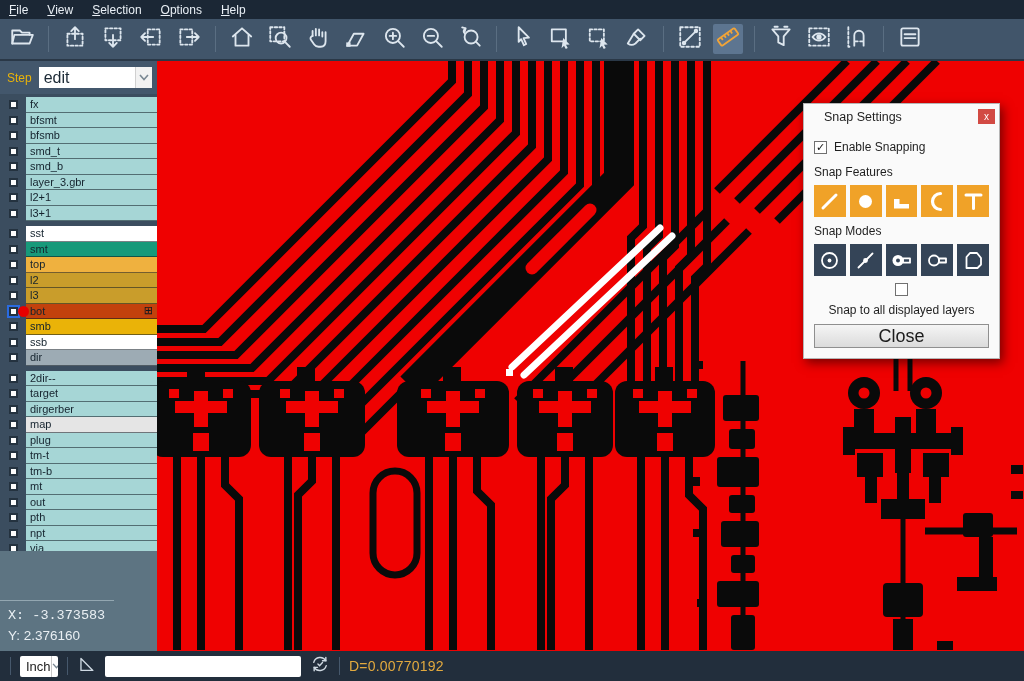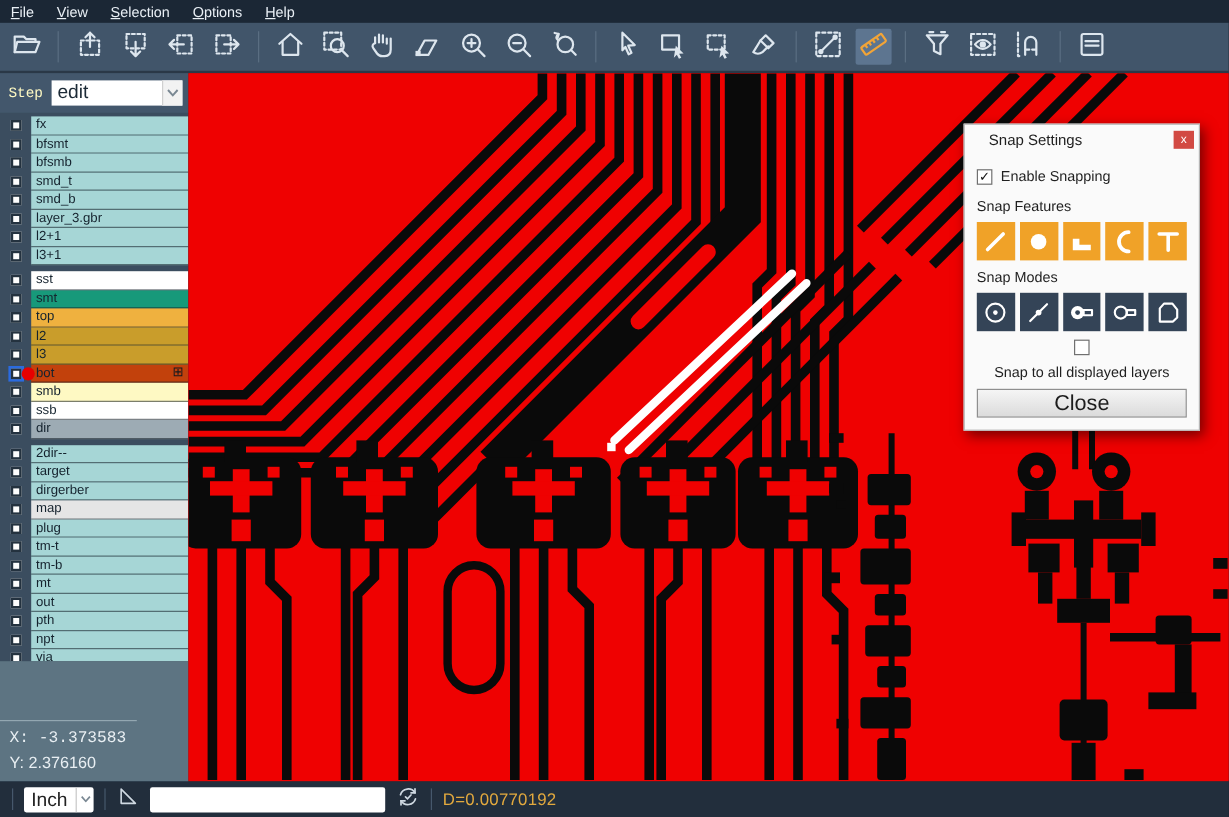--- a/index.html
+++ b/index.html
@@ -19,21 +19,21 @@
   .tool-btn { width:30px; height:30px; display:flex; align-items:center;
               justify-content:center; border-radius:2px; }
   .tool-btn.active { background:#5d7590; }
   .tsep { width:1px; height:26px; background:#5a6e82; margin:0 3px; flex:none; }
 
   
   .main { flex:1; display:flex; min-height:0; position:relative; }
   .left { width:157px; background:#3b4d5f; display:flex; flex-direction:column; flex:none; }
   .step-row { height:33px; display:flex; align-items:center; padding-left:7px; gap:7px;
               background:#43576c; flex:none; }
-  .step-label { color:#fef9c3; font-size:12px;font-family:Liberation Mono, monospace; }
+  .step-label { color:#eab308; font-size:12px; }
   .step-select { flex:1; margin-right:5px; height:21px; background:#fff; display:flex;
                  align-items:center; font-size:16px; color:#1c2a36; }
   .step-value { flex:1; padding-left:5px; }
   .step-chevron { width:17px; height:100%; display:flex; align-items:center;
                   justify-content:center; border-left:1px solid #d0d0d0; background:#f2f2f2; }
 
   .layer-list { flex:1; padding-top:3px; overflow:hidden; }
   .layer-group { margin-bottom:5px; }
   .layer-row { height:15.5px; display:flex; align-items:stretch; position:relative; }
   .cb-cell { width:26px; display:flex; justify-content:center; align-items:center; flex:none; }
@@ -71,22 +71,22 @@
   .snap-btn.orange { background:#f0a228; }
   .snap-btn.dark { background:#344457; }
   .close-btn { width:100%; height:24px; background:linear-gradient(#f5f5f5,#dbdbdb);
                border:1px solid #8f8f8f; font-size:18px; color:#1c1c1c; margin-top:5px;
                font-family:"Liberation Sans", sans-serif; }
 
   
   .statusbar { height:30px; background:#222e3c; display:flex; align-items:center;
                padding-left:10px; gap:9px; flex:none; }
   .sb-sep { width:1px; height:18px; background:#46586c; flex:none; }
-  .unit-select { width:58px; height:21px; background:#fff; border-radius:2px; display:flex;
-                 align-items:flex-end; font-size:16px; color:#222; overflow:hidden; }
+  .unit-select { width:38px; height:21px; background:#fff; border-radius:2px; display:flex;
+                 align-items:center; font-size:13px; color:#222; overflow:hidden; }
   .unit-value { flex:1; padding-left:6px; }
   .unit-chevron { width:15px; height:100%; display:flex; align-items:center;
                   justify-content:center; border-left:1px solid #c8c8c8; }
   .sb-input { width:196px; height:21px; background:#fff; border:none; border-radius:2px;
               font-size:12px; padding:0 5px; color:#222; font-family:"Liberation Sans",sans-serif; }
   .dist { color:#e2a93e; font-size:14px; letter-spacing:.2px; }
 </style>
 </head>
 <body>
 
@@ -346,21 +346,21 @@
               <div class="cb-cell">
                 <div class="cb cb-sel"></div>
               </div>
               <div class="active-dot"></div>
               <div class="name-cell" style="background: #c2410c;">bot<span class="grid-glyph">⊞</span></div>
             </div>
             <div class="layer-row">
               <div class="cb-cell">
                 <div class="cb"></div>
               </div>
-              <div class="name-cell" style="background: #fef9c3;">smb</div>
+              <div class="name-cell" style="background: #eab308;">smb</div>
             </div>
             <div class="layer-row">
               <div class="cb-cell">
                 <div class="cb"></div>
               </div>
               <div class="name-cell" style="background: rgb(255, 255, 255);">ssb</div>
             </div>
             <div class="layer-row">
               <div class="cb-cell">
                 <div class="cb"></div>

